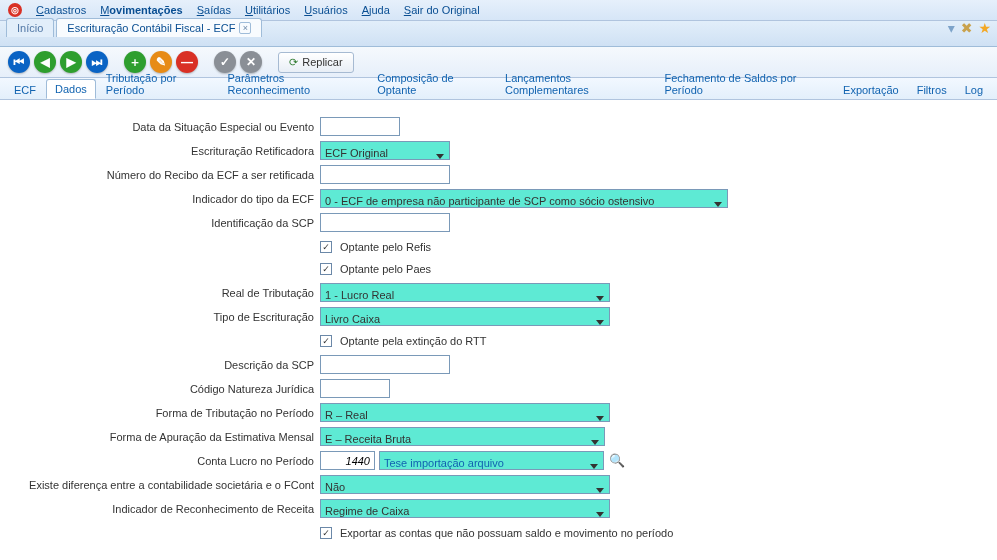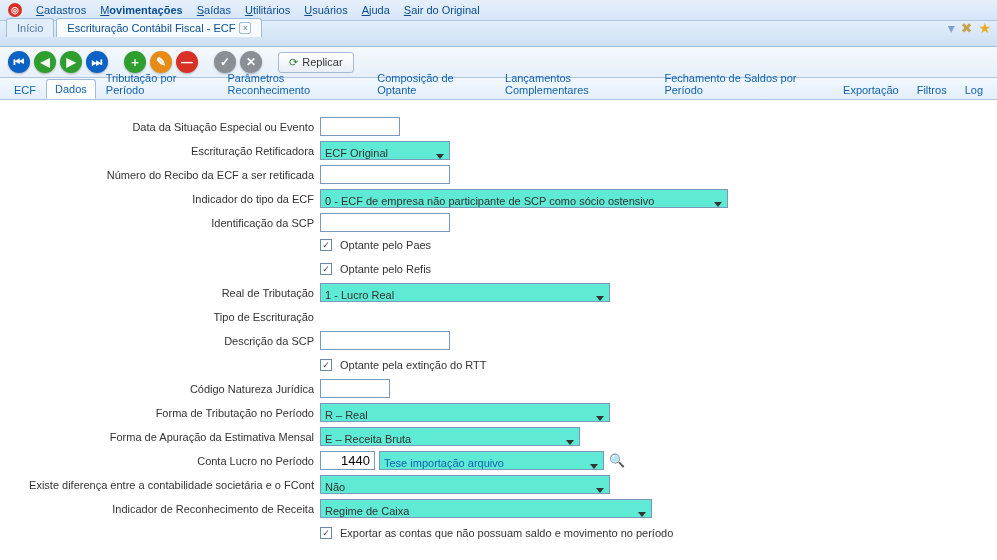--- a/index.html
+++ b/index.html
@@ -139,22 +139,23 @@
     text-align:right;
     padding-right:6px;
     color:#333;
   }
   .ctrl { display:flex; align-items:center; gap:4px; }
   .tinput {
     border:1px solid #7a99b8;
     height:19px;
     padding:8px 4px;
     font-family:inherit;
-    font-size:13px;
+    font-size:11px;
     background:#fff;
+    font-style:italic;
   }
   .tselect {
     border:1px solid #7a99b8;
     height:19px;
     font-family:inherit;
     font-size:11px;
     background:#5eead4;
     display:flex;
     align-items:flex-end;
     justify-content:space-between;
@@ -294,69 +295,79 @@
     </div>
   </div>
 
   <div class="row">
     <div class="lbl">Identificação da SCP</div>
     <div class="ctrl">
         <input class="tinput" style="width: 130px;">
       </div>
   </div>
 
+  <div class="row">
+    <div class="lbl"></div>
+    <div class="ctrl">
+      <span class="chk checked"></span>
+      <span>Optante pelo Refis</span>
+    </div>
+  </div>
   <div class="row" style="margin-top:-2px">
     <div class="lbl"></div>
     <div class="ctrl">
       <span class="chk checked"></span>
       <span>Optante pelo Paes</span>
     </div>
   </div>
-  <div class="row">
-    <div class="lbl"></div>
-    <div class="ctrl">
-      <span class="chk checked"></span>
-      <span>Optante pelo Refis</span>
-    </div>
-  </div>
 
   <div class="row">
     <div class="lbl">Real de Tributação</div>
     <div class="ctrl">
       <div class="tselect" style="width:290px">
         <span>1 - Lucro Real</span>
         <span class="caret mini-caret">
             <svg width="8" height="5">
               <polygon points="0,0 8,0 4,5" fill="#333"></polygon>
             </svg>
           </span>
       </div>
     </div>
   </div>
 
   <div class="row">
     <div class="lbl">Tipo de Escrituração</div>
-  </div>
-
-  <div class="row">
-    <div class="lbl">Descrição da SCP</div>
-    <div class="ctrl">
-        <input class="tinput" style="width: 130px;">
-      </div>
+    <div class="ctrl">
+      <div class="tselect" style="width:290px">
+        <span>Livro Caixa</span>
+        <span class="caret mini-caret">
+            <svg width="8" height="5">
+              <polygon points="0,0 8,0 4,5" fill="#333"></polygon>
+            </svg>
+          </span>
+      </div>
+    </div>
   </div>
 
   <div class="row">
     <div class="lbl"></div>
     <div class="ctrl">
       <span class="chk checked"></span>
       <span>Optante pela extinção do RTT</span>
     </div>
   </div>
 
   <div class="row">
+    <div class="lbl">Descrição da SCP</div>
+    <div class="ctrl">
+        <input class="tinput" style="width: 130px;">
+      </div>
+  </div>
+
+  <div class="row">
     <div class="lbl">Código Natureza Jurídica</div>
     <div class="ctrl">
         <input class="tinput" style="width: 70px;">
       </div>
   </div>
 
   <div class="row">
     <div class="lbl">Forma de Tributação no Período</div>
     <div class="ctrl">
       <div class="tselect" style="width:290px">
@@ -366,21 +377,21 @@
               <polygon points="0,0 8,0 4,5" fill="#333"></polygon>
             </svg>
           </span>
       </div>
     </div>
   </div>
 
   <div class="row">
     <div class="lbl">Forma de Apuração da Estimativa Mensal</div>
     <div class="ctrl">
-      <div class="tselect" style="width:260px">
+      <div class="tselect" style="width:285px">
         <span>E – Receita Bruta</span>
         <span class="caret mini-caret">
             <svg width="8" height="5">
               <polygon points="0,0 8,0 4,5" fill="#333"></polygon>
             </svg>
           </span>
       </div>
     </div>
   </div>
 
@@ -410,21 +421,21 @@
               <polygon points="0,0 8,0 4,5" fill="#333"></polygon>
             </svg>
           </span>
       </div>
     </div>
   </div>
 
   <div class="row">
     <div class="lbl">Indicador de Reconhecimento de Receita</div>
     <div class="ctrl">
-      <div class="tselect" style="width:332px">
+      <div class="tselect" style="width:290px">
         <span>Regime de Caixa</span>
         <span class="caret mini-caret">
             <svg width="8" height="5">
               <polygon points="0,0 8,0 4,5" fill="#333"></polygon>
             </svg>
           </span>
       </div>
     </div>
   </div>
 

